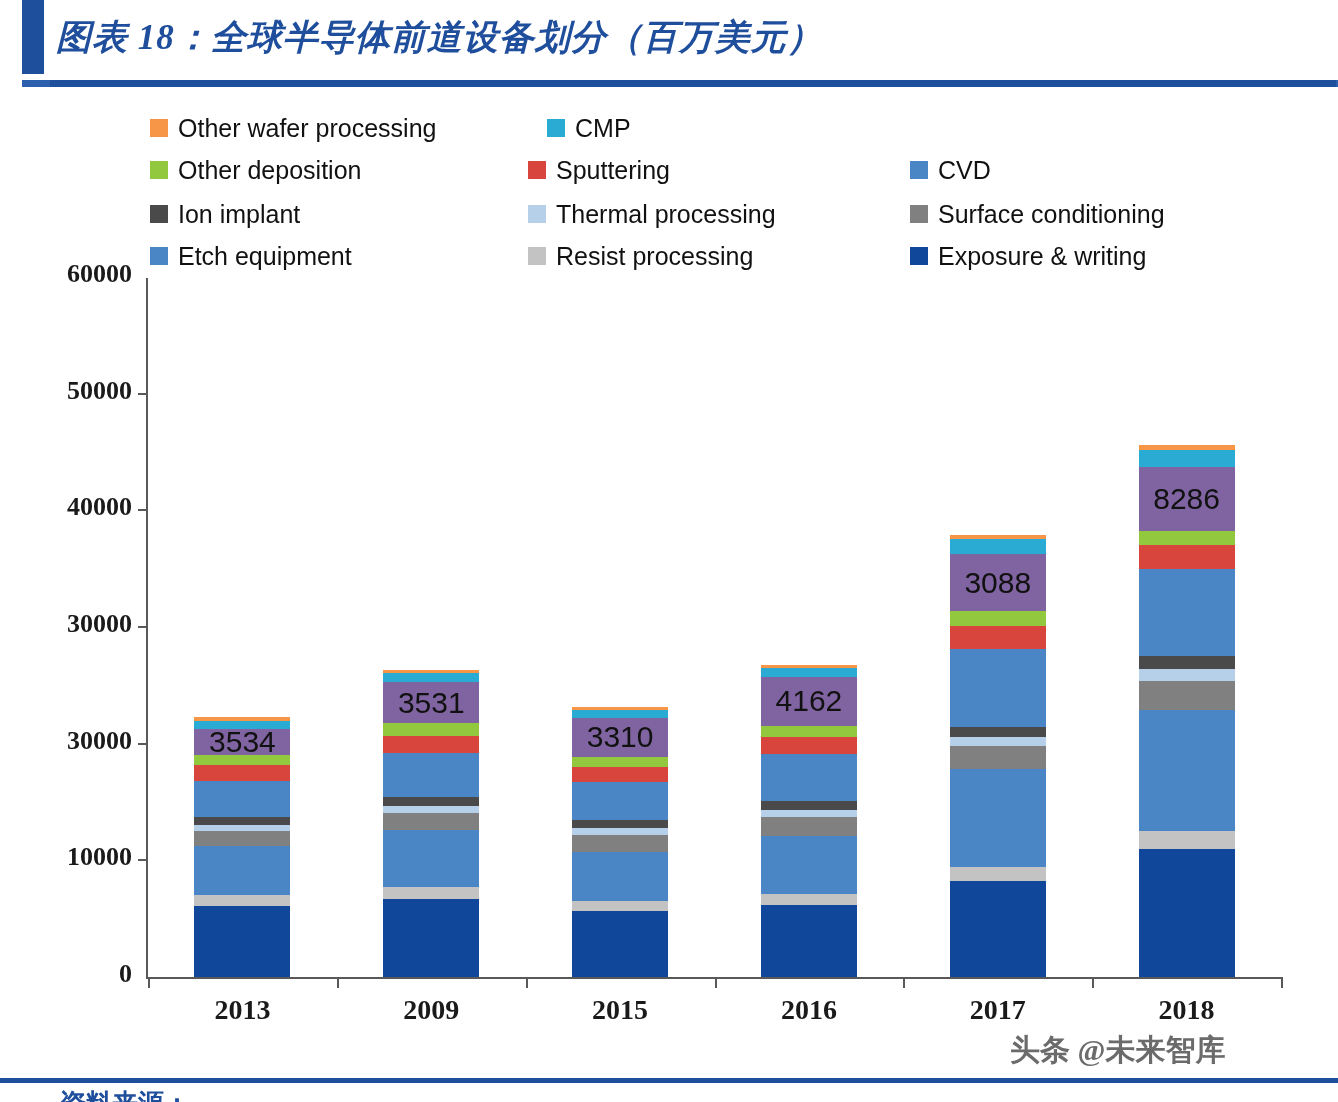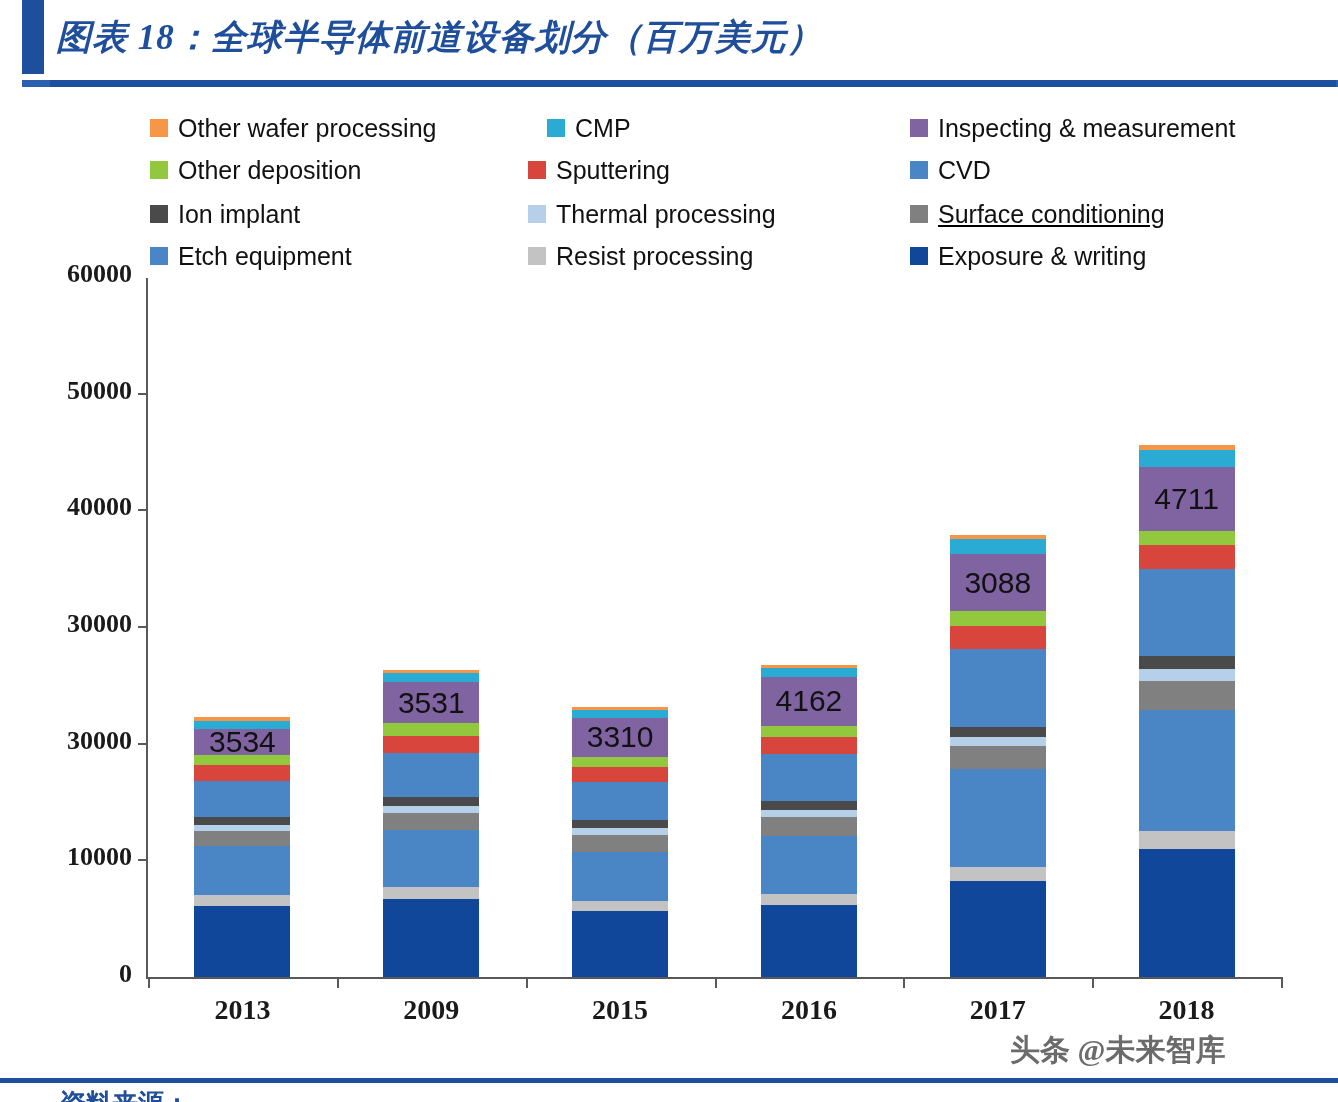--- a/index.html
+++ b/index.html
@@ -115,45 +115,41 @@
 
 <div id="legend">
     <div class="legend-item" style="left: 0px; top: 0px;">
       <span class="legend-swatch" style="background: rgb(247, 150, 70);"></span>
       <span class="legend-label">Other wafer processing</span>
     </div>
     <div class="legend-item" style="left: 378px; top: 0px; margin-left: 19px;">
       <span class="legend-swatch" style="background: rgb(41, 171, 212);"></span>
       <span class="legend-label">CMP</span>
     </div>
-    <div class="legend-item" style="left: 760px; top: 0px;">
-      <span class="legend-swatch" style="background: rgb(128, 100, 162);"></span>
-      <span class="legend-label">Inspecting &amp; measurement</span>
-    </div>
     <div class="legend-item" style="left: 0px; top: 42px;">
       <span class="legend-swatch" style="background: rgb(146, 200, 62);"></span>
       <span class="legend-label">Other deposition</span>
     </div>
     <div class="legend-item" style="left: 378px; top: 42px;">
       <span class="legend-swatch" style="background: rgb(216, 69, 60);"></span>
       <span class="legend-label">Sputtering</span>
     </div>
     <div class="legend-item" style="left: 760px; top: 42px;">
       <span class="legend-swatch" style="background: rgb(74, 133, 198);"></span>
       <span class="legend-label">CVD</span>
     </div>
     <div class="legend-item" style="left: 0px; top: 86px;">
       <span class="legend-swatch" style="background: rgb(74, 74, 74);"></span>
       <span class="legend-label">Ion implant</span>
     </div>
     <div class="legend-item" style="left: 378px; top: 86px;">
       <span class="legend-swatch" style="background: rgb(183, 208, 234);"></span>
       <span class="legend-label">Thermal processing</span>
     </div>
-    <div class="legend-item" style="left: 760px; top: 86px; text-decoration: underline;">
+    <div class="legend-item" style="left: 760px; top: 86px;">
       <span class="legend-swatch" style="background: rgb(128, 128, 128);"></span>
       <span class="legend-label">Surface conditioning</span>
     </div>
     <div class="legend-item" style="left: 0px; top: 128px;">
       <span class="legend-swatch" style="background: rgb(74, 133, 198);"></span>
       <span class="legend-label">Etch equipment</span>
     </div>
     <div class="legend-item" style="left: 378px; top: 128px;">
       <span class="legend-swatch" style="background: rgb(195, 195, 195);"></span>
       <span class="legend-label">Resist processing</span>
@@ -254,21 +250,21 @@
         <div class="seg" style="height: 8.75px; background: rgb(183, 208, 234);"></div>
         <div class="seg" style="height: 23.3333px; background: rgb(128, 128, 128);"></div>
         <div class="seg" style="height: 98px; background: rgb(74, 133, 198);"></div>
         <div class="seg" style="height: 13.4167px; background: rgb(195, 195, 195);"></div>
         <div class="seg" style="height: 96.25px; background: rgb(17, 71, 155);"></div>
       </div>
       <div class="bar" style="left: 1138.58px; bottom: 33px;">
         <div class="seg" style="height: 4.66667px; background: rgb(247, 150, 70);"></div>
         <div class="seg" style="height: 17.5px; background: rgb(41, 171, 212);"></div>
         <div class="seg" style="height: 63.91px; background: rgb(128, 100, 162);">
-          <span class="seg-label">4711</span>
+          <span class="seg-label">8286</span>
         </div>
         <div class="seg" style="height: 14px; background: rgb(146, 200, 62);"></div>
         <div class="seg" style="height: 23.3333px; background: rgb(216, 69, 60);"></div>
         <div class="seg" style="height: 87.5px; background: rgb(74, 133, 198);"></div>
         <div class="seg" style="height: 12.8333px; background: rgb(74, 74, 74);"></div>
         <div class="seg" style="height: 11.6667px; background: rgb(183, 208, 234);"></div>
         <div class="seg" style="height: 29.1667px; background: rgb(128, 128, 128);"></div>
         <div class="seg" style="height: 121.333px; background: rgb(74, 133, 198);"></div>
         <div class="seg" style="height: 17.5px; background: rgb(195, 195, 195);"></div>
         <div class="seg" style="height: 128.333px; background: rgb(17, 71, 155);"></div>

